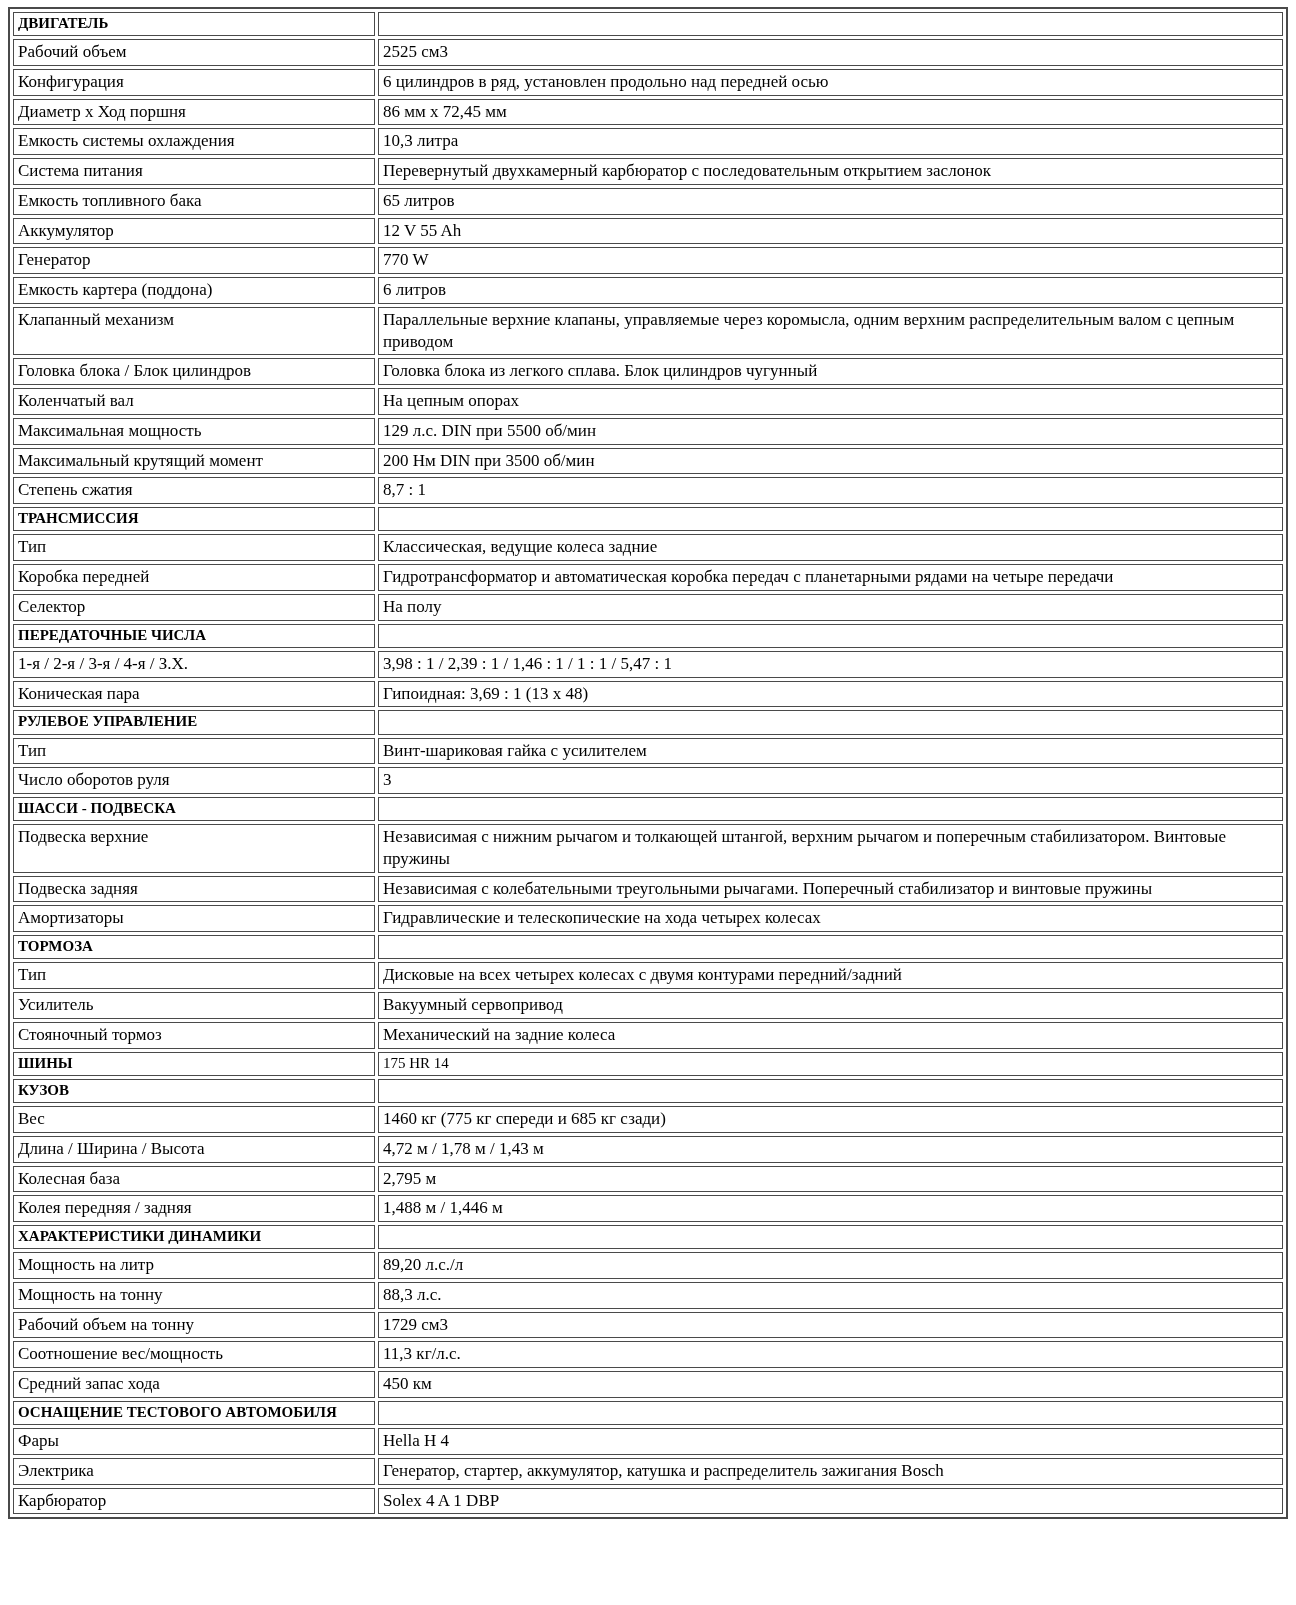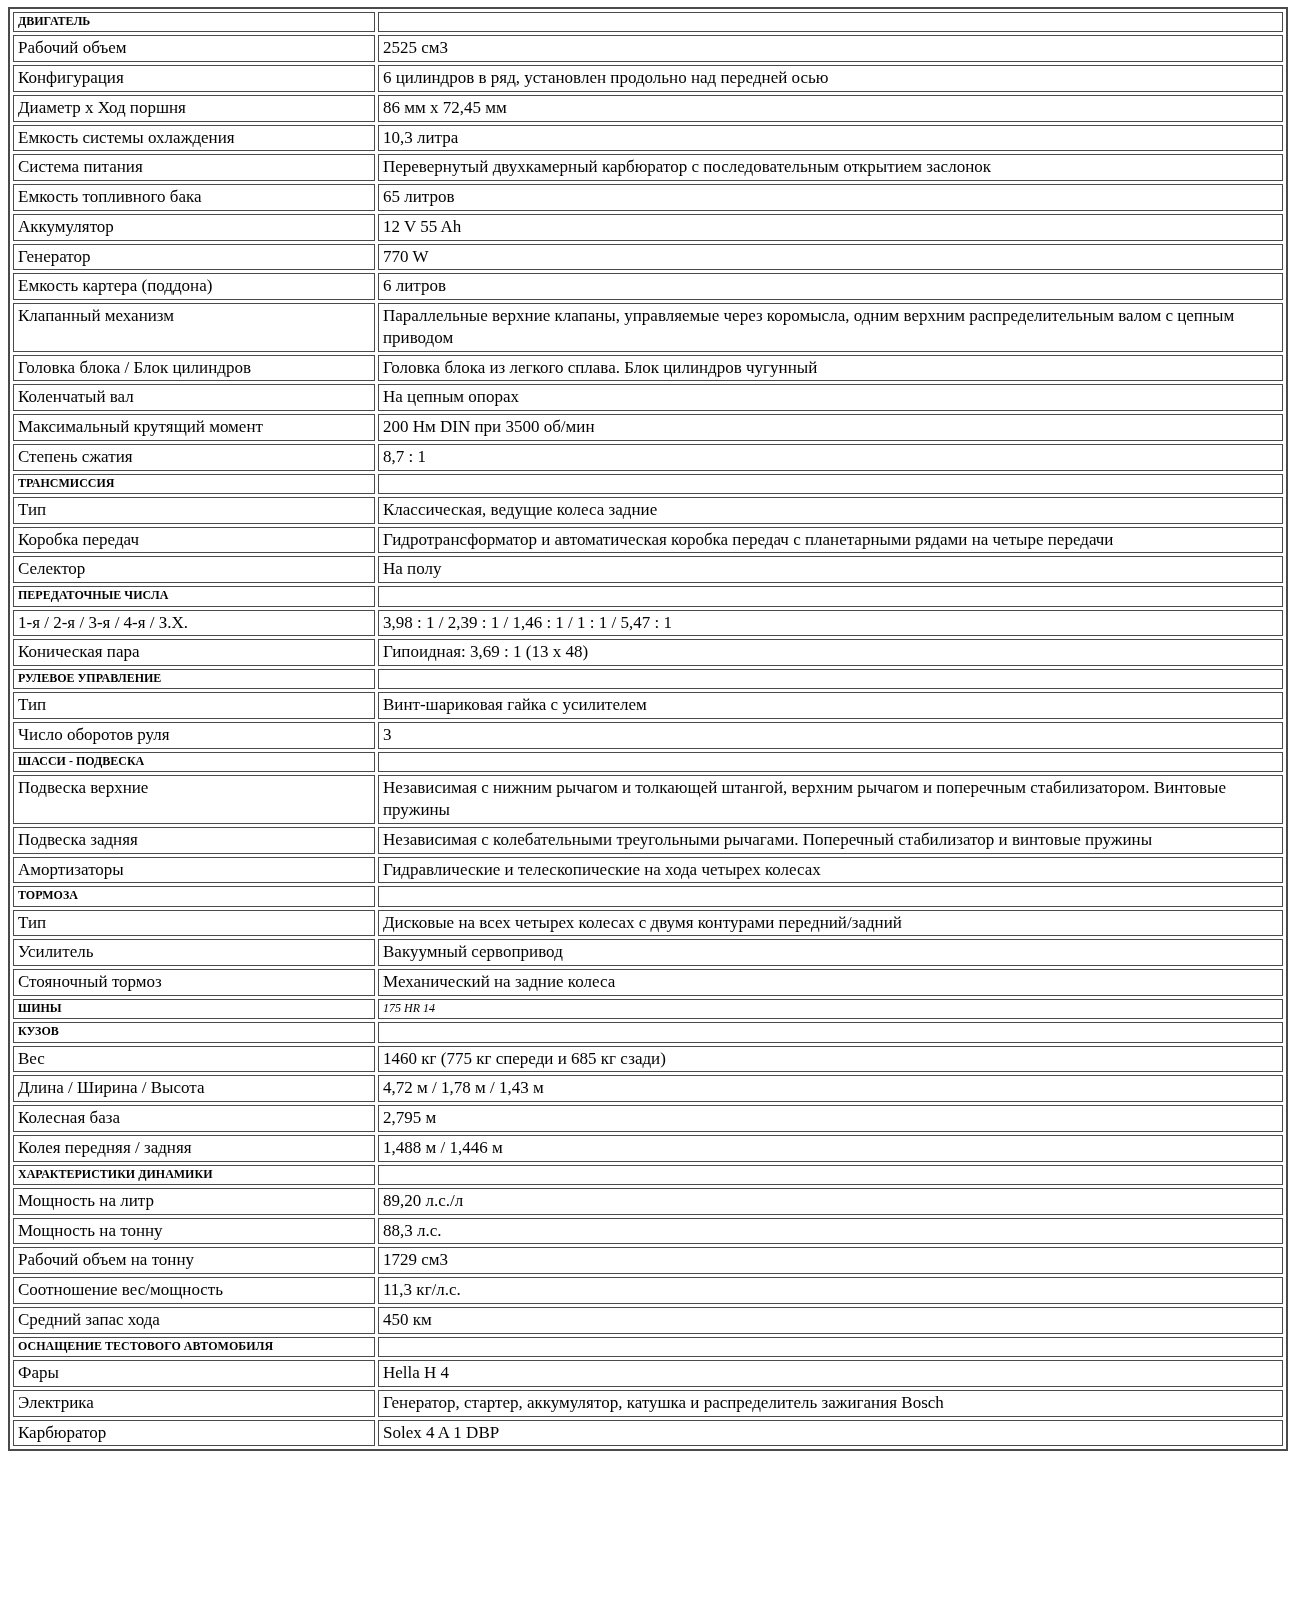--- a/index.html
+++ b/index.html
@@ -30,25 +30,24 @@
     overflow: hidden;
     word-wrap: break-word;
   }
   td.label-col {
     width: 352px;
   }
   tr.section-row td.label-col {
     font-weight: bold;
   }
   tr.section-row td {
-    font-size: 12px;
+    font-size: 15px;
   }
   tr.section-row td.value-col {
     font-weight: normal;
-    font-style: italic;
   }
 </style>
 </head>
 <body>
 
 <table class="spec-table">
   <tbody id="spec-tbody">
       <tr class="section-row">
         <td class="label-col">ДВИГАТЕЛЬ</td>
         <td class="value-col"></td>
@@ -95,37 +94,41 @@
       </tr>
       <tr class="spec-row">
         <td class="label-col">Головка блока / Блок цилиндров</td>
         <td class="value-col">Головка блока из легкого сплава. Блок цилиндров чугунный</td>
       </tr>
       <tr class="spec-row">
         <td class="label-col">Коленчатый вал</td>
         <td class="value-col">На цепным опорах</td>
       </tr>
       <tr class="spec-row">
+        <td class="label-col">Максимальная мощность</td>
+        <td class="value-col">129 л.с. DIN при 5500 об/мин</td>
+      </tr>
+      <tr class="spec-row">
         <td class="label-col">Максимальный крутящий момент</td>
         <td class="value-col">200 Нм DIN при 3500 об/мин</td>
       </tr>
       <tr class="spec-row">
         <td class="label-col">Степень сжатия</td>
         <td class="value-col">8,7 : 1</td>
       </tr>
       <tr class="section-row">
         <td class="label-col">ТРАНСМИССИЯ</td>
         <td class="value-col"></td>
       </tr>
       <tr class="spec-row">
         <td class="label-col">Тип</td>
         <td class="value-col">Классическая, ведущие колеса задние</td>
       </tr>
       <tr class="spec-row">
-        <td class="label-col">Коробка передач</td>
+        <td class="label-col">Коробка передней</td>
         <td class="value-col">Гидротрансформатор и автоматическая коробка передач с планетарными рядами на четыре передачи</td>
       </tr>
       <tr class="spec-row">
         <td class="label-col">Селектор</td>
         <td class="value-col">На полу</td>
       </tr>
       <tr class="section-row">
         <td class="label-col">ПЕРЕДАТОЧНЫЕ ЧИСЛА</td>
         <td class="value-col"></td>
       </tr>

